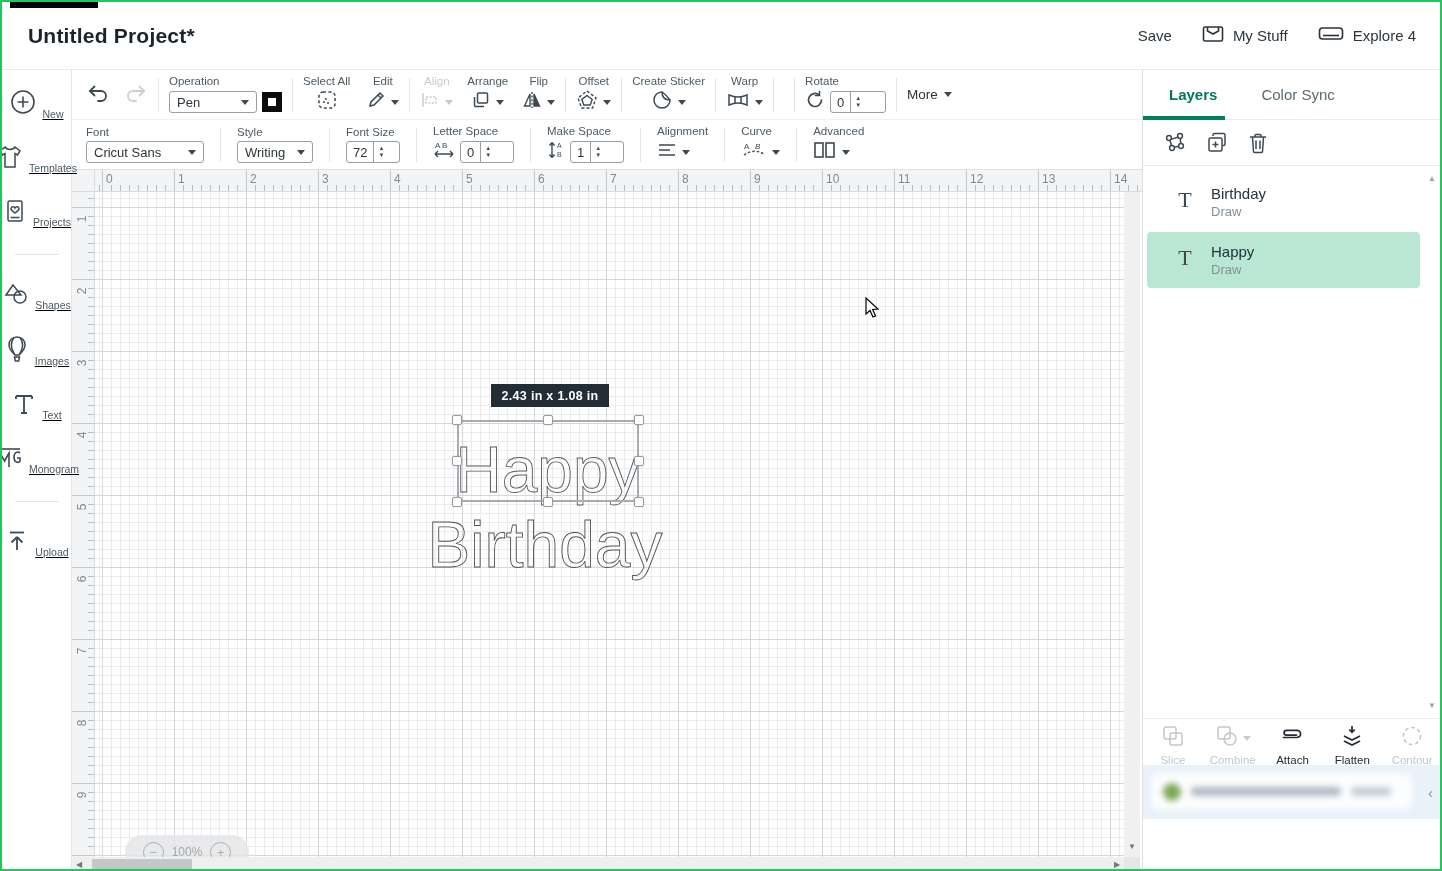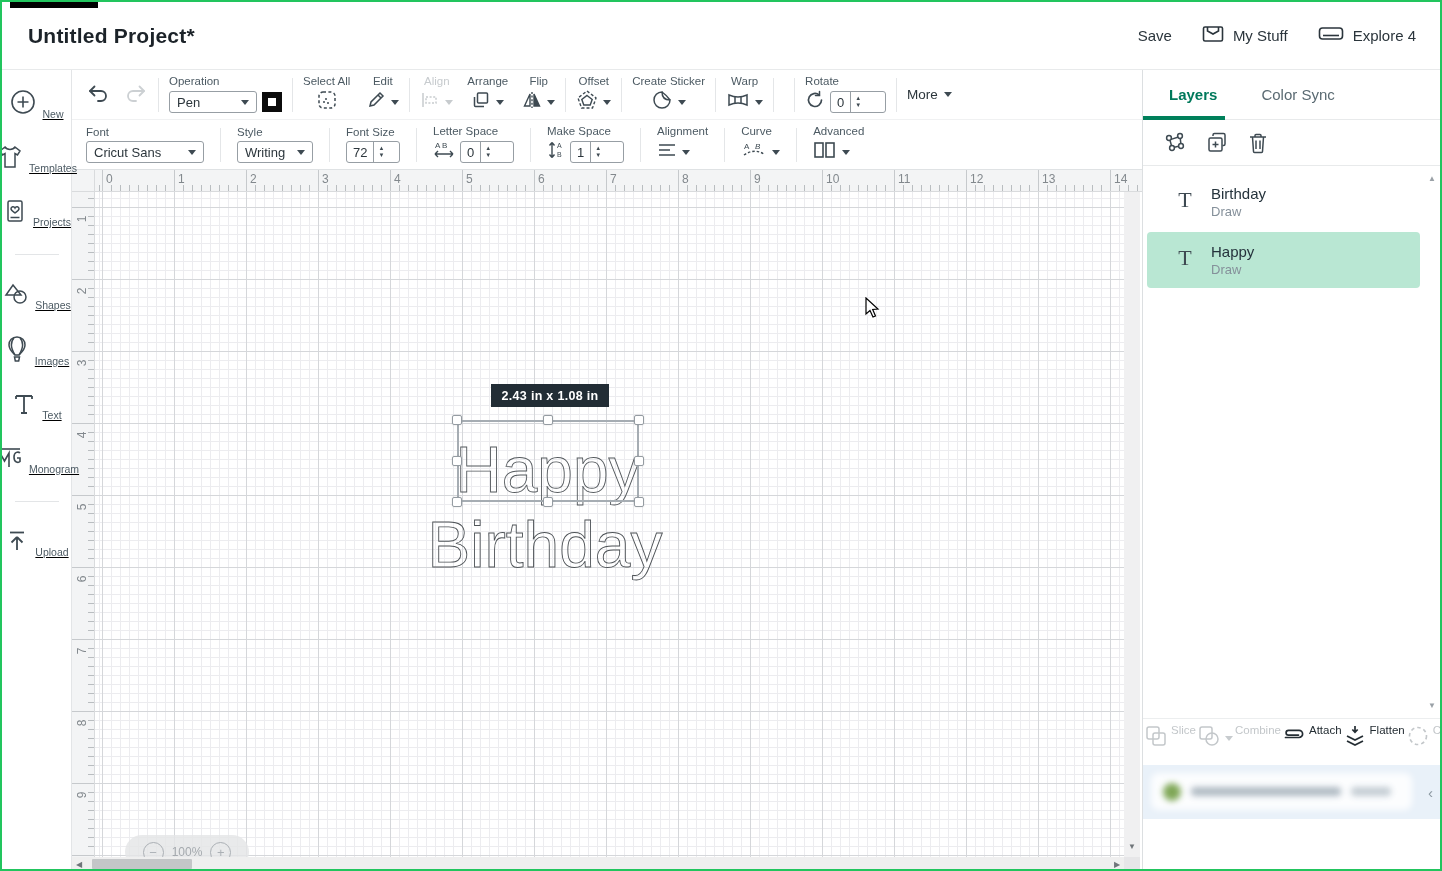--- a/index.html
+++ b/index.html
@@ -94,21 +94,21 @@
   .llist-rail { position:absolute; right:5px; top:8px; bottom:8px; width:10px; }
   .rail-arrow { position:absolute; left:0; width:10px; text-align:center; font-size:8px; color:#9aa1a7; cursor:pointer; }
   .layer-item { display:flex; align-items:center; height:56px; padding-left:30px; gap:14px; cursor:pointer; margin-right:22px; }
   .layer-item.selected { background:#b9e7d3; border-radius:4px; margin-left:4px; padding-left:26px; }
   .layer-name { font-size:15px; color:#25333c; }
   .layer-sub { font-size:13px; color:#85909a; margin-top:2px; }
   .mat-row { height:50px; border-top:1px solid #e5e7e9; display:flex; align-items:center; gap:14px; padding-left:12px; }
   .mat-thumb { width:50px; height:34px; background:#fff; border:1px solid #8f969b; }
   .mat-label { font-size:12.5px; color:#3c474e; }
   .actions { height:47px; border-top:1px solid #eceeef; display:flex; align-items:flex-start; padding-top:5px; }
-  .action { flex:1; display:flex; flex-direction:row; gap:2px; cursor:pointer; }
+  .action { flex:1; display:flex; flex-direction:column; align-items:center; gap:2px; cursor:pointer; }
   .action .alabel { font-size:11.5px; }
   .action.on .alabel { color:#242d33; }
   .action.off .alabel { color:#c3c7ca; }
   .notif { position:relative; height:54px; background:#e9f1f9; display:flex; align-items:center; }
   .notif-pill { position:absolute; left:8px; right:30px; top:8px; bottom:9px; background:rgba(255,255,255,.85); border-radius:8px; display:flex; align-items:center; gap:10px; padding-left:12px; filter:blur(3px); }
   .notif-dot { width:18px; height:18px; border-radius:50%; background:#7fa757; flex:none; }
   .notif-bar1 { width:150px; height:9px; border-radius:4px; background:#aeb9c2; }
   .notif-bar2 { width:40px; height:9px; border-radius:4px; background:#c3ccd3; }
   .notif-chev { position:absolute; right:9px; top:50%; transform:translateY(-50%); font-size:15px; color:#8b98a1; cursor:pointer; }
 </style>

